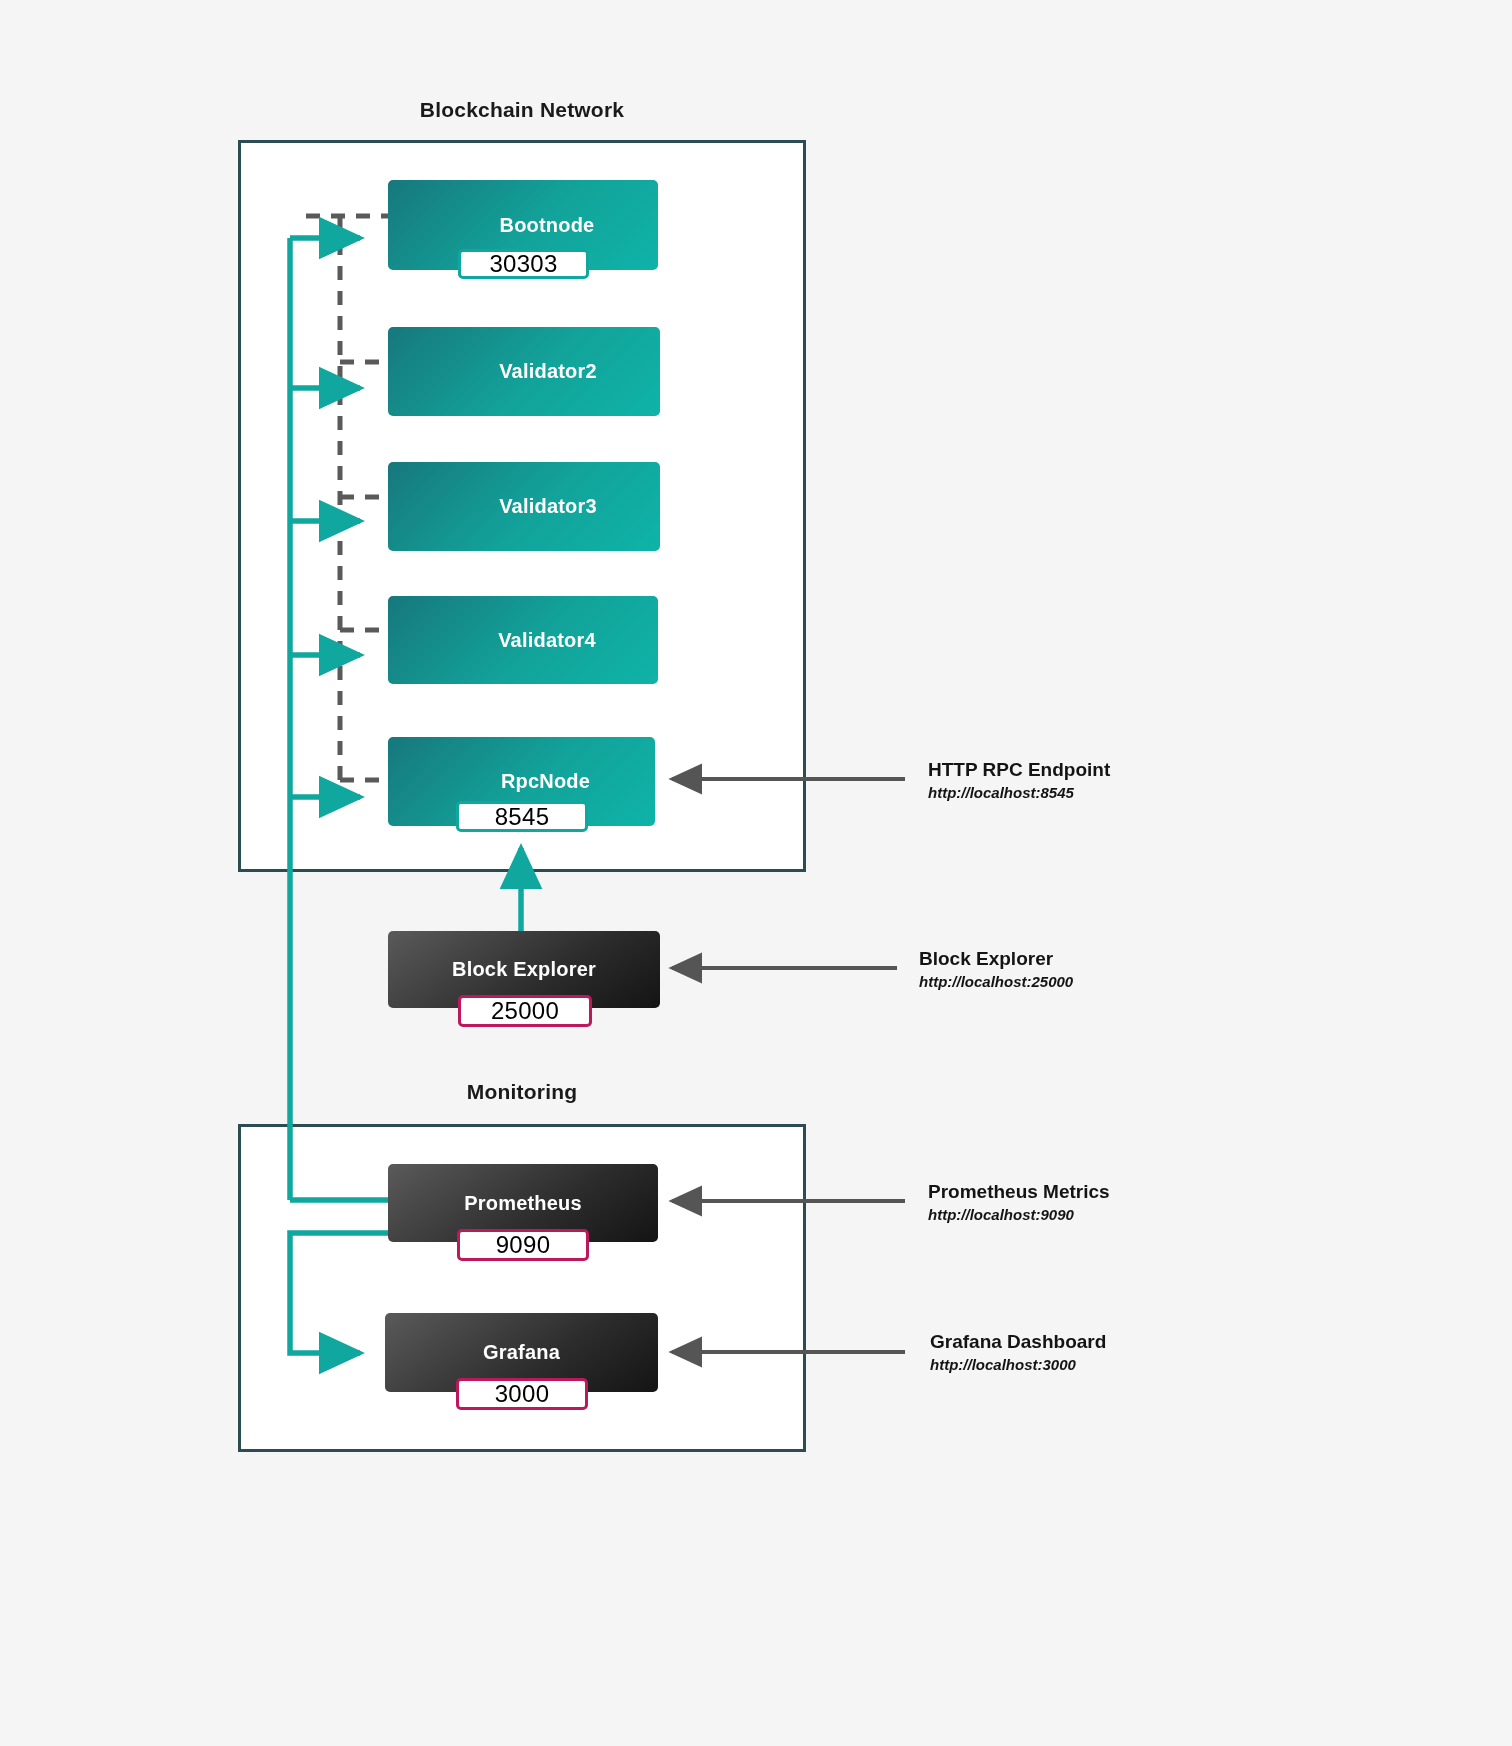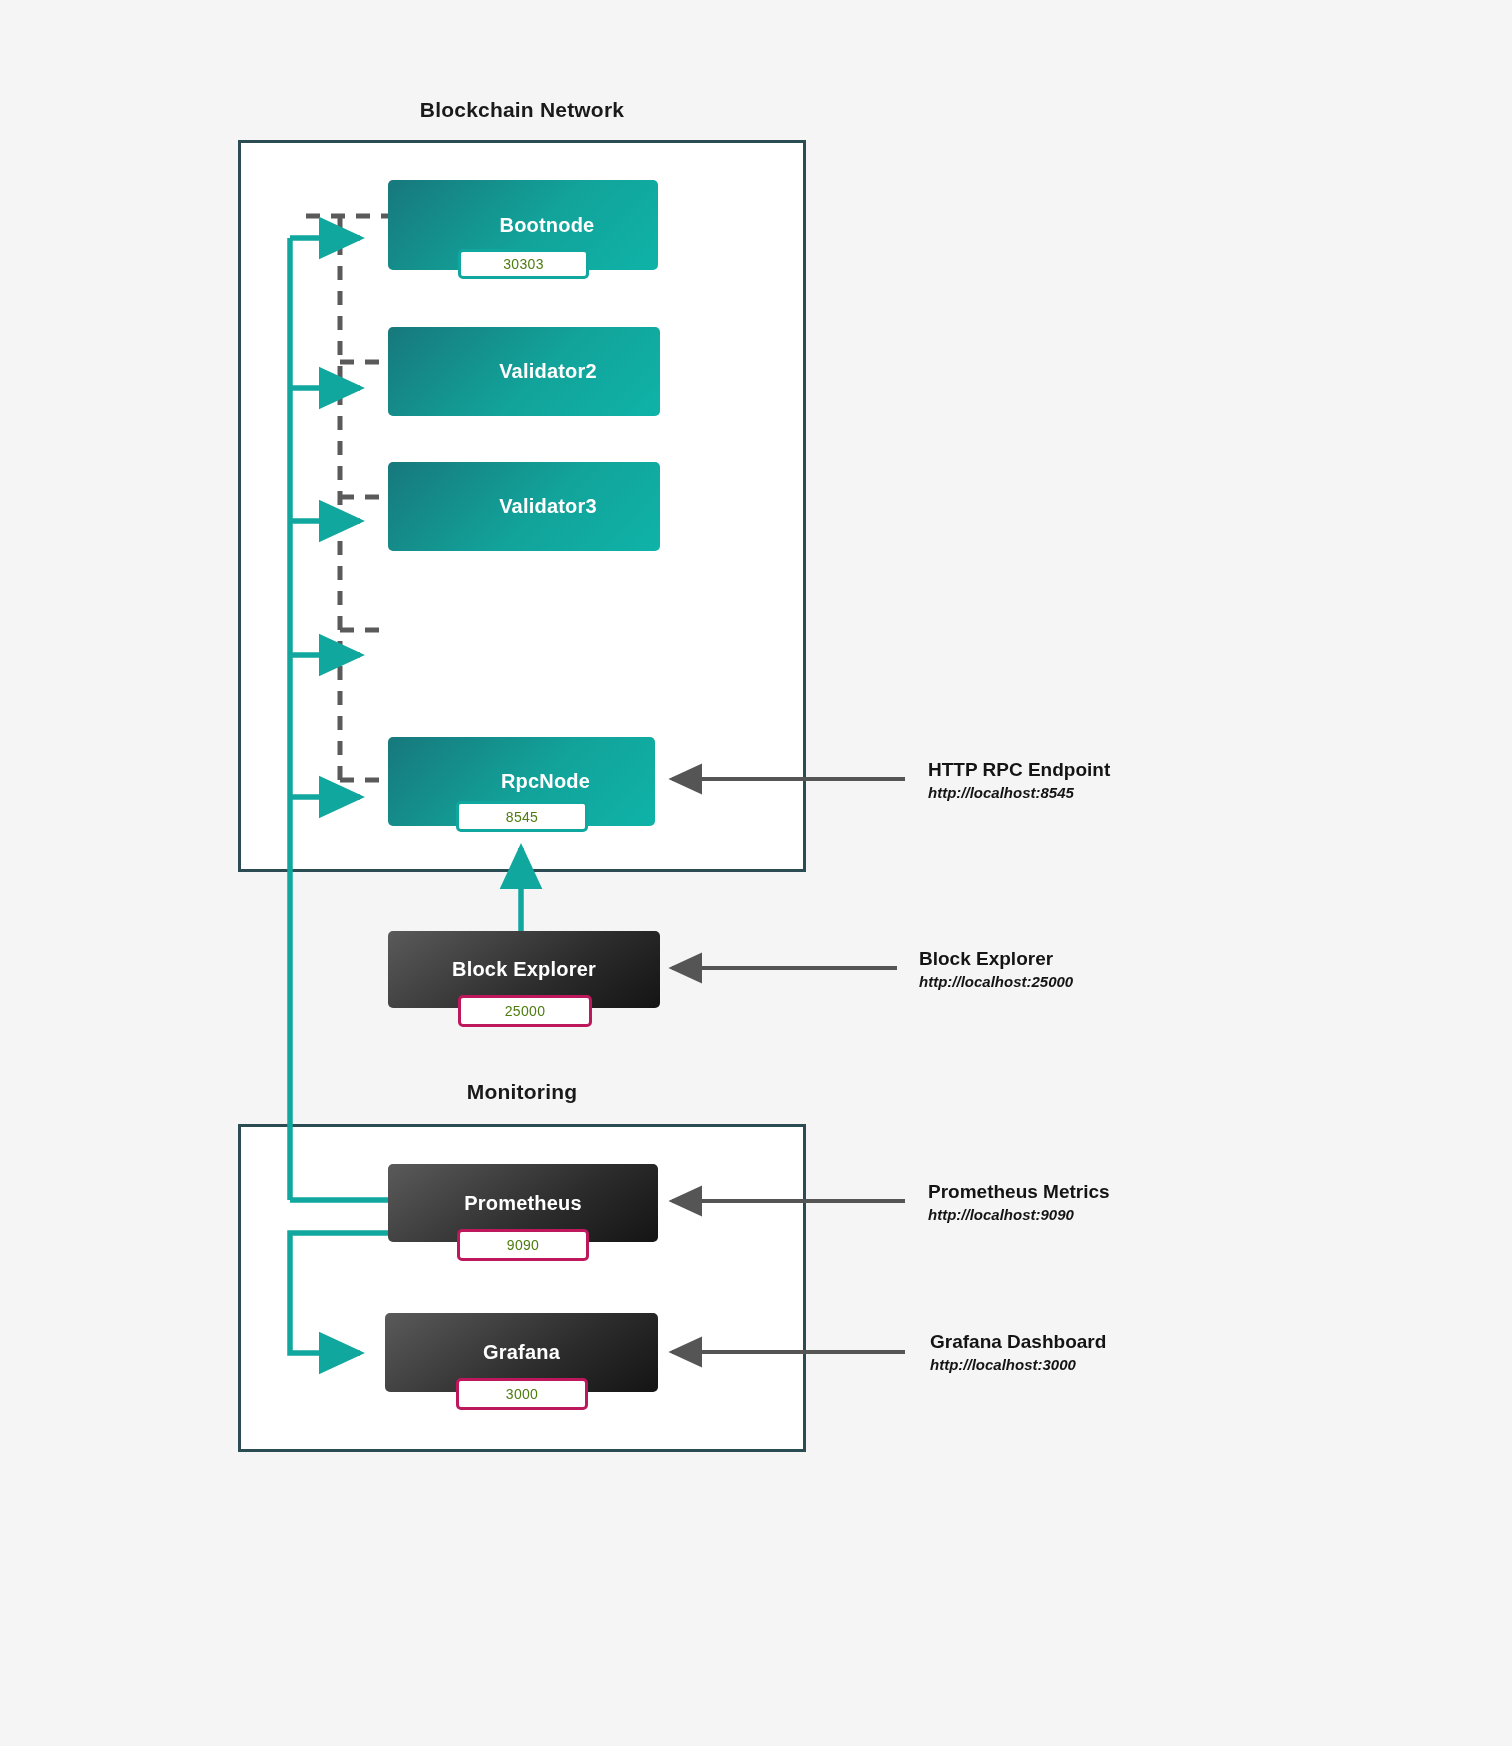--- a/index.html
+++ b/index.html
@@ -69,22 +69,22 @@
     white-space: nowrap;
     text-align: center;
   }
   .port-badge {
     position: absolute;
     background: #ffffff;
     border-radius: 5px;
     display: flex;
     align-items: center;
     justify-content: center;
-    font-size: 14px;
-    color: #4d7c0f;
+    font-size: 24px;
+    color: #000000;
     letter-spacing: 0.3px;
     box-sizing: border-box;
     white-space: nowrap;
   }
   .port-teal { border: 3px solid #10a79e; }
   .port-dark { border: 3px solid #be185d; }
 
   
   .annotation {
     position: absolute;
@@ -167,20 +167,23 @@
   <div class="port-badge port-teal" style="left:458px; top:249px; width:131px; height:30px;">30303</div>
 
   <div class="node node-teal" style="left:388px; top:327px; width:272px; height:89px;">
     <span class="node-label">Validator2</span>
   </div>
 
   <div class="node node-teal" style="left:388px; top:462px; width:272px; height:89px;align-items:center;">
     <span class="node-label">Validator3</span>
   </div>
 
+  <div class="node node-teal" style="left:388px; top:596px; width:270px; height:88px;">
+    <span class="node-label">Validator4</span>
+  </div>
 
   <div class="node node-teal" style="left:388px; top:737px; width:267px; height:89px;">
     <span class="node-label">RpcNode</span>
   </div>
   <div class="port-badge port-teal" style="left:456px; top:801px; width:132px; height:31px;">8545</div>
 
   <div class="node node-dark" style="left:388px; top:931px; width:272px; height:77px;">
     <span class="node-label">Block Explorer</span>
   </div>
   <div class="port-badge port-dark" style="left:458px; top:995px; width:134px; height:32px;">25000</div>

